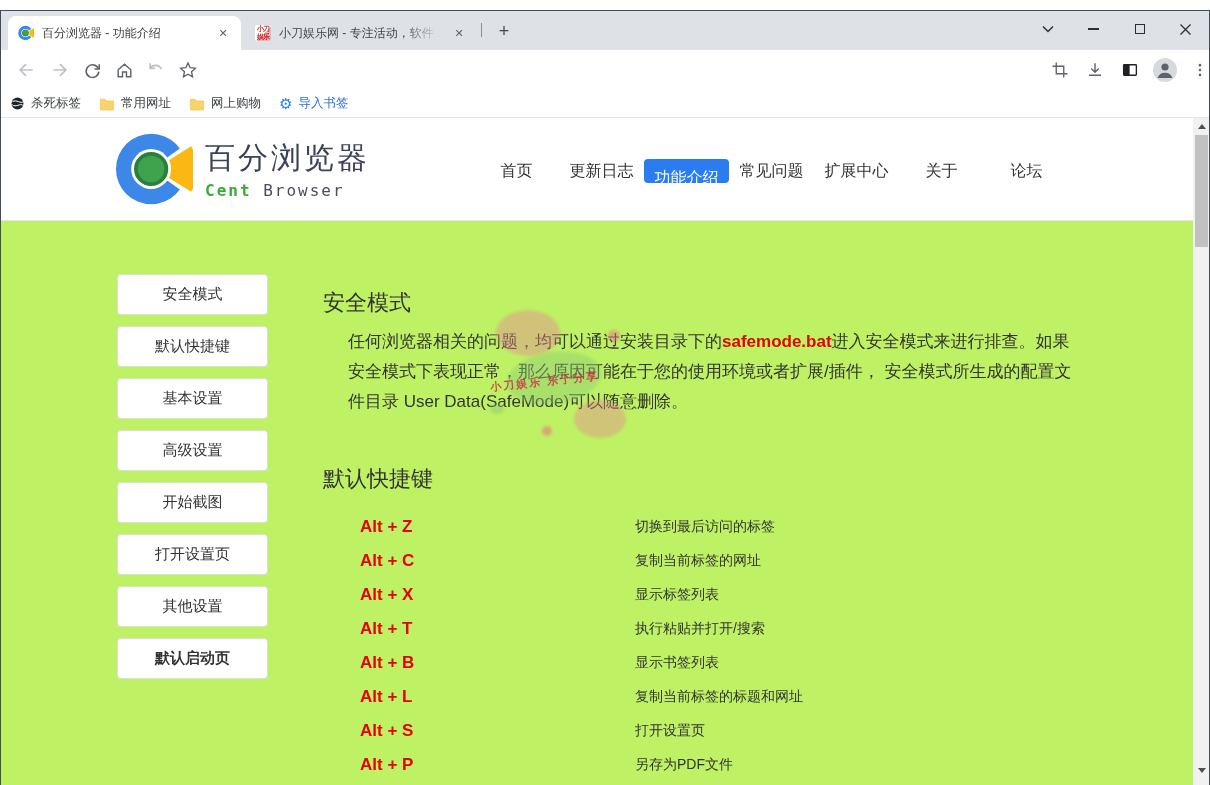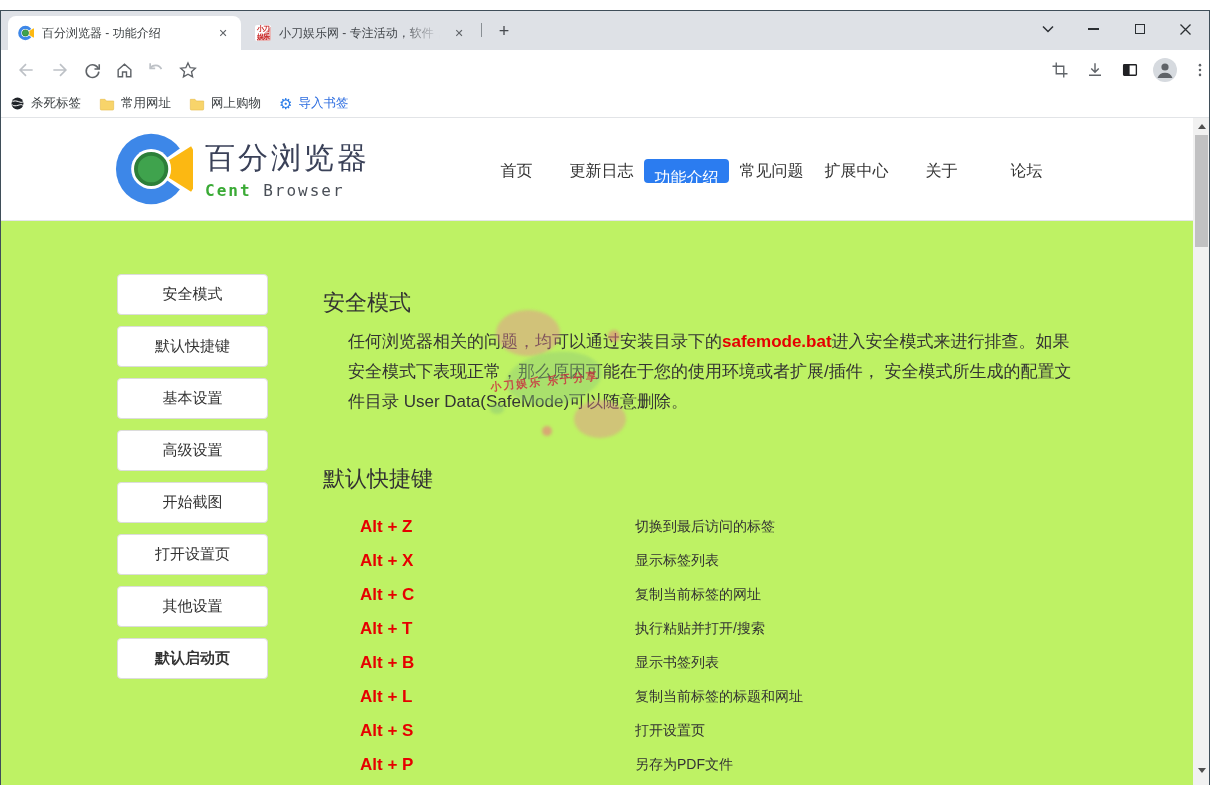--- a/index.html
+++ b/index.html
@@ -298,26 +298,26 @@
       <div class="h1">安全模式</div>
       <div class="para"><span>任何浏览器相关的问题，均可以通过安装目录下的</span><span class="hl">safemode.bat</span><span>进入安全模式来进行排查。如果安全模式下表现正常，那么原因可能在于您的使用环境或者扩展/插件， 安全模式所生成的配置文件目录 User Data(SafeMode)可以随意删除。</span></div>
 
       <div class="h2">默认快捷键</div>
       <div class="sc-list">
         <div class="sc-row">
             <span class="sc-key">Alt + Z</span>
             <span class="sc-desc">切换到最后访问的标签</span>
           </div>
         <div class="sc-row">
+            <span class="sc-key">Alt + C</span>
+            <span class="sc-desc">复制当前标签的网址</span>
+          </div>
+        <div class="sc-row">
             <span class="sc-key">Alt + X</span>
             <span class="sc-desc">显示标签列表</span>
-          </div>
-        <div class="sc-row">
-            <span class="sc-key">Alt + C</span>
-            <span class="sc-desc">复制当前标签的网址</span>
           </div>
         <div class="sc-row">
             <span class="sc-key">Alt + T</span>
             <span class="sc-desc">执行粘贴并打开/搜索</span>
           </div>
         <div class="sc-row">
             <span class="sc-key">Alt + B</span>
             <span class="sc-desc">显示书签列表</span>
           </div>
         <div class="sc-row">

